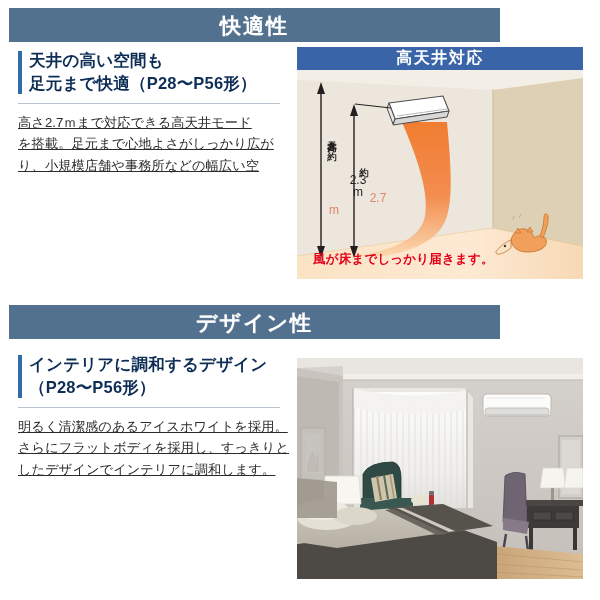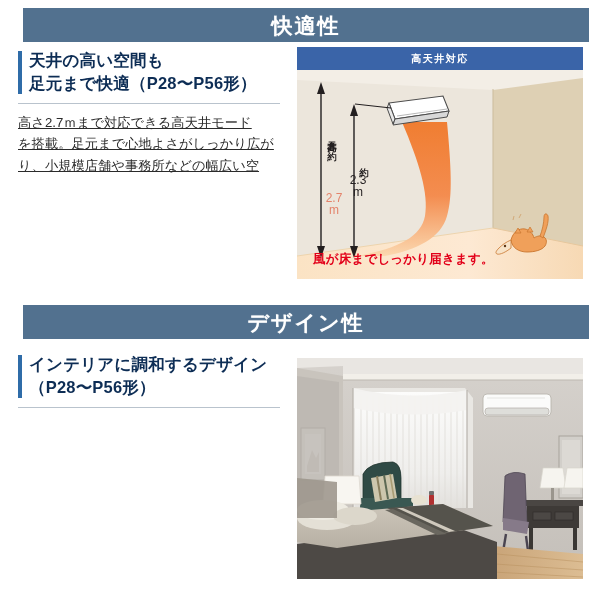--- a/index.html
+++ b/index.html
@@ -5,21 +5,21 @@
   html,body{margin:0;padding:0;}
   body{
     width:600px;height:600px;background:#ffffff;
     font-family:"Liberation Sans","DejaVu Sans",sans-serif;
     overflow:hidden;position:relative;
   }
   .page{position:relative;width:600px;height:600px;}
 
   
   .banner{
-    position:absolute;left:23px;width:566px;height:34px;
+    position:absolute;left:9px;width:491px;height:34px;
     background:#52718f;
     display:flex;align-items:center;justify-content:center;
   }
   .banner .banner-title{
     color:#ffffff;font-size:21px;font-weight:bold;letter-spacing:2px;
     line-height:1;text-shadow:0 0 1px rgba(255,255,255,.4);
   }
 
   
   .textcol{position:absolute;left:18px;width:262px;}
@@ -43,21 +43,21 @@
   
   .illus{
     position:absolute;left:297px;top:47px;width:286px;height:232px;
     overflow:hidden;background:#efe9e0;
   }
   .illus-head{
     position:absolute;left:0;top:0;width:100%;height:23px;
     background:#3a64a8;display:flex;align-items:center;justify-content:center;
   }
   .illus-head span{
-    color:#fff;font-size:10px;font-weight:bold;letter-spacing:1.5px;
+    color:#fff;font-size:16px;font-weight:bold;letter-spacing:1.5px;
   }
   .illus-stage{position:absolute;left:0;top:23px;width:286px;height:209px;overflow:hidden;}
   .illus-svg{display:block;width:286px;height:209px;}
 
   .vlabel{
     position:absolute;writing-mode:vertical-rl;text-orientation:upright;
     font-size:9.5px;font-weight:bold;line-height:1.05;letter-spacing:0px;
   }
   .vlabel.black{color:#231f20;}
   .stacked{
@@ -171,41 +171,46 @@
                    C247,153 245,161 243,166 Z" fill="#f0a05a" stroke="#c9762f" stroke-width="0.8"></path>
           <circle cx="208" cy="176" r="1.2" fill="#5b3414"></circle>
           <path d="M218,163 L221,158 L224,163 Z" fill="#f0a05a" stroke="#c9762f" stroke-width="0.7"></path>
           <path d="M230,162 L233,157 L236,162 Z" fill="#f0a05a" stroke="#c9762f" stroke-width="0.7"></path>
           <line x1="216" y1="150" x2="217" y2="146" stroke="#cfa06a" stroke-width="0.8"></line>
           <line x1="222" y1="148" x2="224" y2="144" stroke="#cfa06a" stroke-width="0.8"></line>
         </g>
       </svg>
 
       <div class="vlabel black" style="left:30px;top:64px;">天井高さ約</div>
-      <div class="stacked orange" style="left:26px;top:122px;width:22px;font-size:12px;">2.7</div>
+      <div class="stacked orange" style="left:26px;top:122px;width:22px;font-size:12px;padding-left:44px;">2.7</div>
       <div class="stacked orange" style="left:26px;top:134px;width:22px;font-size:12px;">m</div>
 
       <div class="vlabel black" style="left:62px;top:90px;">約</div>
       <div class="stacked black" style="left:50px;top:104px;width:22px;font-size:12px;">2.3</div>
       <div class="stacked black" style="left:50px;top:116px;width:22px;font-size:12px;">m</div>
 
       <div class="floor-msg">風が床までしっかり届きます。</div>
     </div>
   </div>
 
   <div class="banner" style="top:305px;">
     <div class="banner-title">デザイン性</div>
   </div>
 
   <div class="textcol" style="top:353px;">
     <div class="headline">
       <div>インテリアに調和するデザイン</div>
       <div>（P28〜P56形）</div>
     </div>
     <div class="hr-under"></div>
+    <div class="body-copy">
+      <div>明るく清潔感のあるアイスホワイトを採用。</div>
+      <div>さらにフラットボディを採用し、すっきりと</div>
+      <div>したデザインでインテリアに調和します。</div>
+    </div>
   </div>
 
   <div class="photo">
     <svg class="photo-svg" viewBox="0 0 286 221" preserveAspectRatio="none">
       <defs>
         <linearGradient id="wallg" x1="0" y1="0" x2="0" y2="1">
           <stop offset="0%" stop-color="#d6d2cd"></stop>
           <stop offset="100%" stop-color="#c4bfb9"></stop>
         </linearGradient>
         <linearGradient id="curtg" x1="0" y1="0" x2="0" y2="1">

